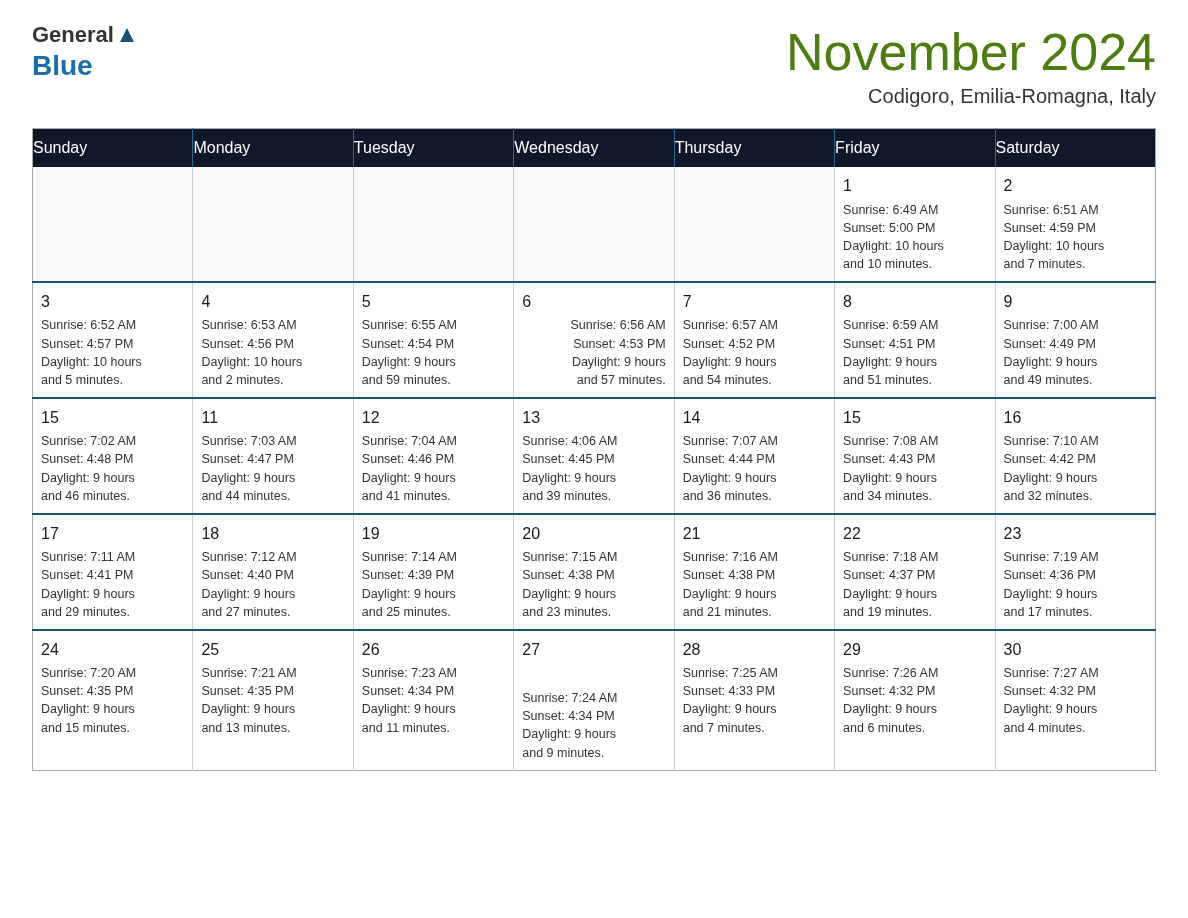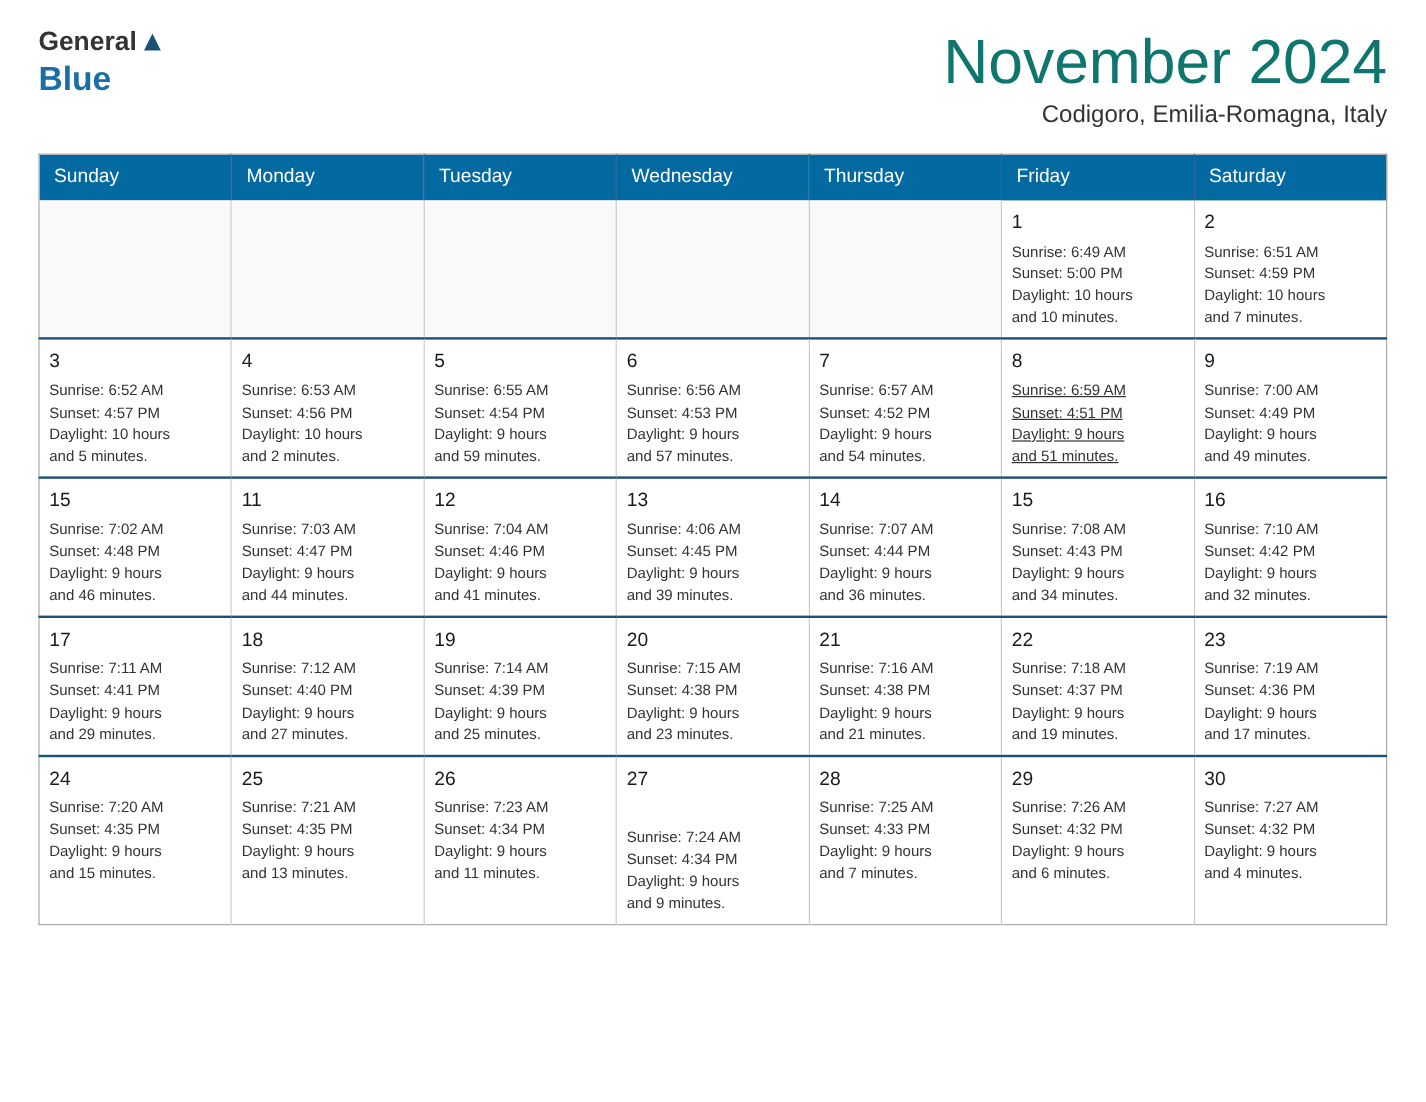--- a/index.html
+++ b/index.html
@@ -44,42 +44,42 @@
       line-height: 1.1;
     }
 
     .title-area {
       text-align: right;
     }
 
     .main-title {
       font-size: 52px;
       font-weight: normal;
-      color: #0f766e;
+      color: #4d7c0f;
       line-height: 1.1;
     }
 
     .subtitle {
       font-size: 20px;
       color: #333333;
       margin-top: 4px;
     }
 
     .calendar-table {
       width: 100%;
       border-collapse: collapse;
       border: 1px solid #aaaaaa;
     }
 
     .calendar-table th {
-      background-color: #0369a1;
+      background-color: #0f172a;
       color: #ffffff;
       font-size: 16px;
       font-weight: normal;
-      padding: 10px 12px;
+      padding: 10px 0;
       text-align: left;
       border-right: 1px solid #2a6696;
     }
 
     .calendar-table th:last-child {
       border-right: none;
     }
 
     .calendar-table td {
       vertical-align: top;
@@ -191,35 +191,35 @@
         </td>
         <td>
           <span class="day-number">5</span>
           <div class="day-info" style="white-space: pre-line;">Sunrise: 6:55 AM
 Sunset: 4:54 PM
 Daylight: 9 hours
 and 59 minutes.</div>
         </td>
         <td>
           <span class="day-number">6</span>
-          <div class="day-info" style="white-space: pre-line;">Sunrise: 6:56 AM
+          <div class="day-info" style="white-space: pre-line; text-align: right;">Sunrise: 6:56 AM
 Sunset: 4:53 PM
 Daylight: 9 hours
 and 57 minutes.</div>
         </td>
         <td>
           <span class="day-number">7</span>
           <div class="day-info" style="white-space: pre-line;">Sunrise: 6:57 AM
 Sunset: 4:52 PM
 Daylight: 9 hours
 and 54 minutes.</div>
         </td>
         <td>
           <span class="day-number">8</span>
-          <div class="day-info" style="white-space: pre-line; text-decoration: underline;">Sunrise: 6:59 AM
+          <div class="day-info" style="white-space: pre-line;">Sunrise: 6:59 AM
 Sunset: 4:51 PM
 Daylight: 9 hours
 and 51 minutes.</div>
         </td>
         <td>
           <span class="day-number">9</span>
           <div class="day-info" style="white-space: pre-line;">Sunrise: 7:00 AM
 Sunset: 4:49 PM
 Daylight: 9 hours
 and 49 minutes.</div>

